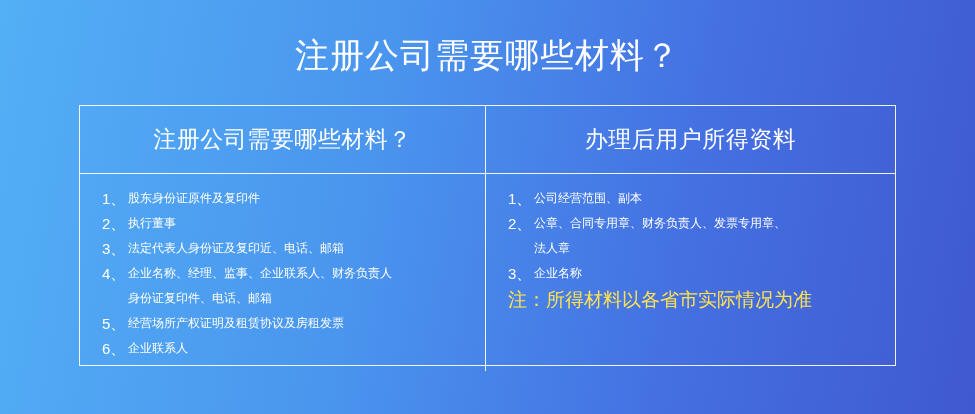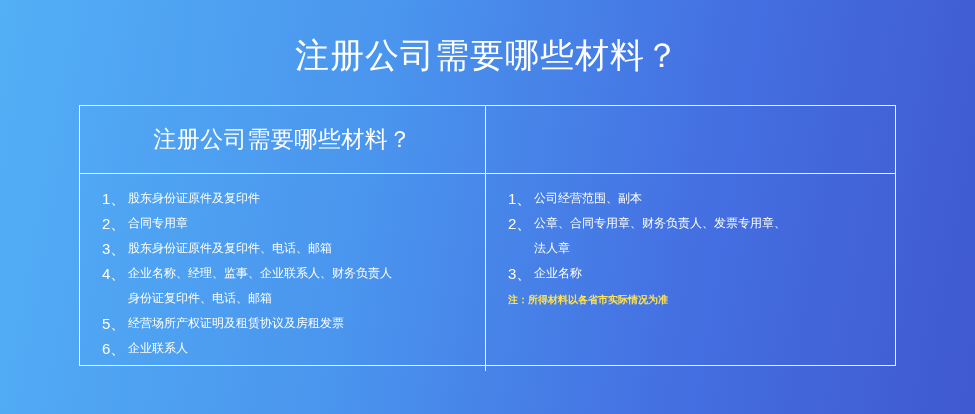--- a/index.html
+++ b/index.html
@@ -112,57 +112,59 @@
   .item-text {
     flex: 1 1 auto;
     color: #ffffff;
     font-size: 12px;
     white-space: pre-line;
   }
 
   .note-line {
     margin-top: 1px;
     color: #ffe24f;
-    font-size: 10px;
+    font-size: 19px;
     line-height: 25px;
     white-space: nowrap;
-    font-weight: bold;
   }
 </style>
 </head>
 <body>
 
 <div id="banner">
 
   <div id="page-title">注册公司需要哪些材料？</div>
 
   <div id="info-table">
 
     <div class="table-head-row">
       <div class="col-left">
         <div class="col-header">注册公司需要哪些材料？</div>
       </div>
+      <div class="col-right">
+        <div class="col-header">办理后用户所得资料</div>
+      </div>
     </div>
 
     <div class="table-body-row">
 
       <div class="col-left">
         <div class="cell-body">
           <ul class="item-list">
             <li>
               <span class="item-num">1、</span>
               <span class="item-text">股东身份证原件及复印件</span>
             </li>
             <li>
               <span class="item-num">2、</span>
-              <span class="item-text">合同专用章</span>
+              <span class="item-text">执行董事</span>
             </li>
             <li>
               <span class="item-num">3、</span>
-              <span class="item-text">股东身份证原件及复印件、电话、邮箱</span>
+              <span class="item-text">法定代表人身份证及复印近、电话、邮箱</span>
             </li>
             <li>
               <span class="item-num">4、</span>
               <span class="item-text">企业名称、经理、监事、企业联系人、财务负责人
 身份证复印件、电话、邮箱</span>
             </li>
             <li>
               <span class="item-num">5、</span>
               <span class="item-text">经营场所产权证明及租赁协议及房租发票</span>
             </li>

